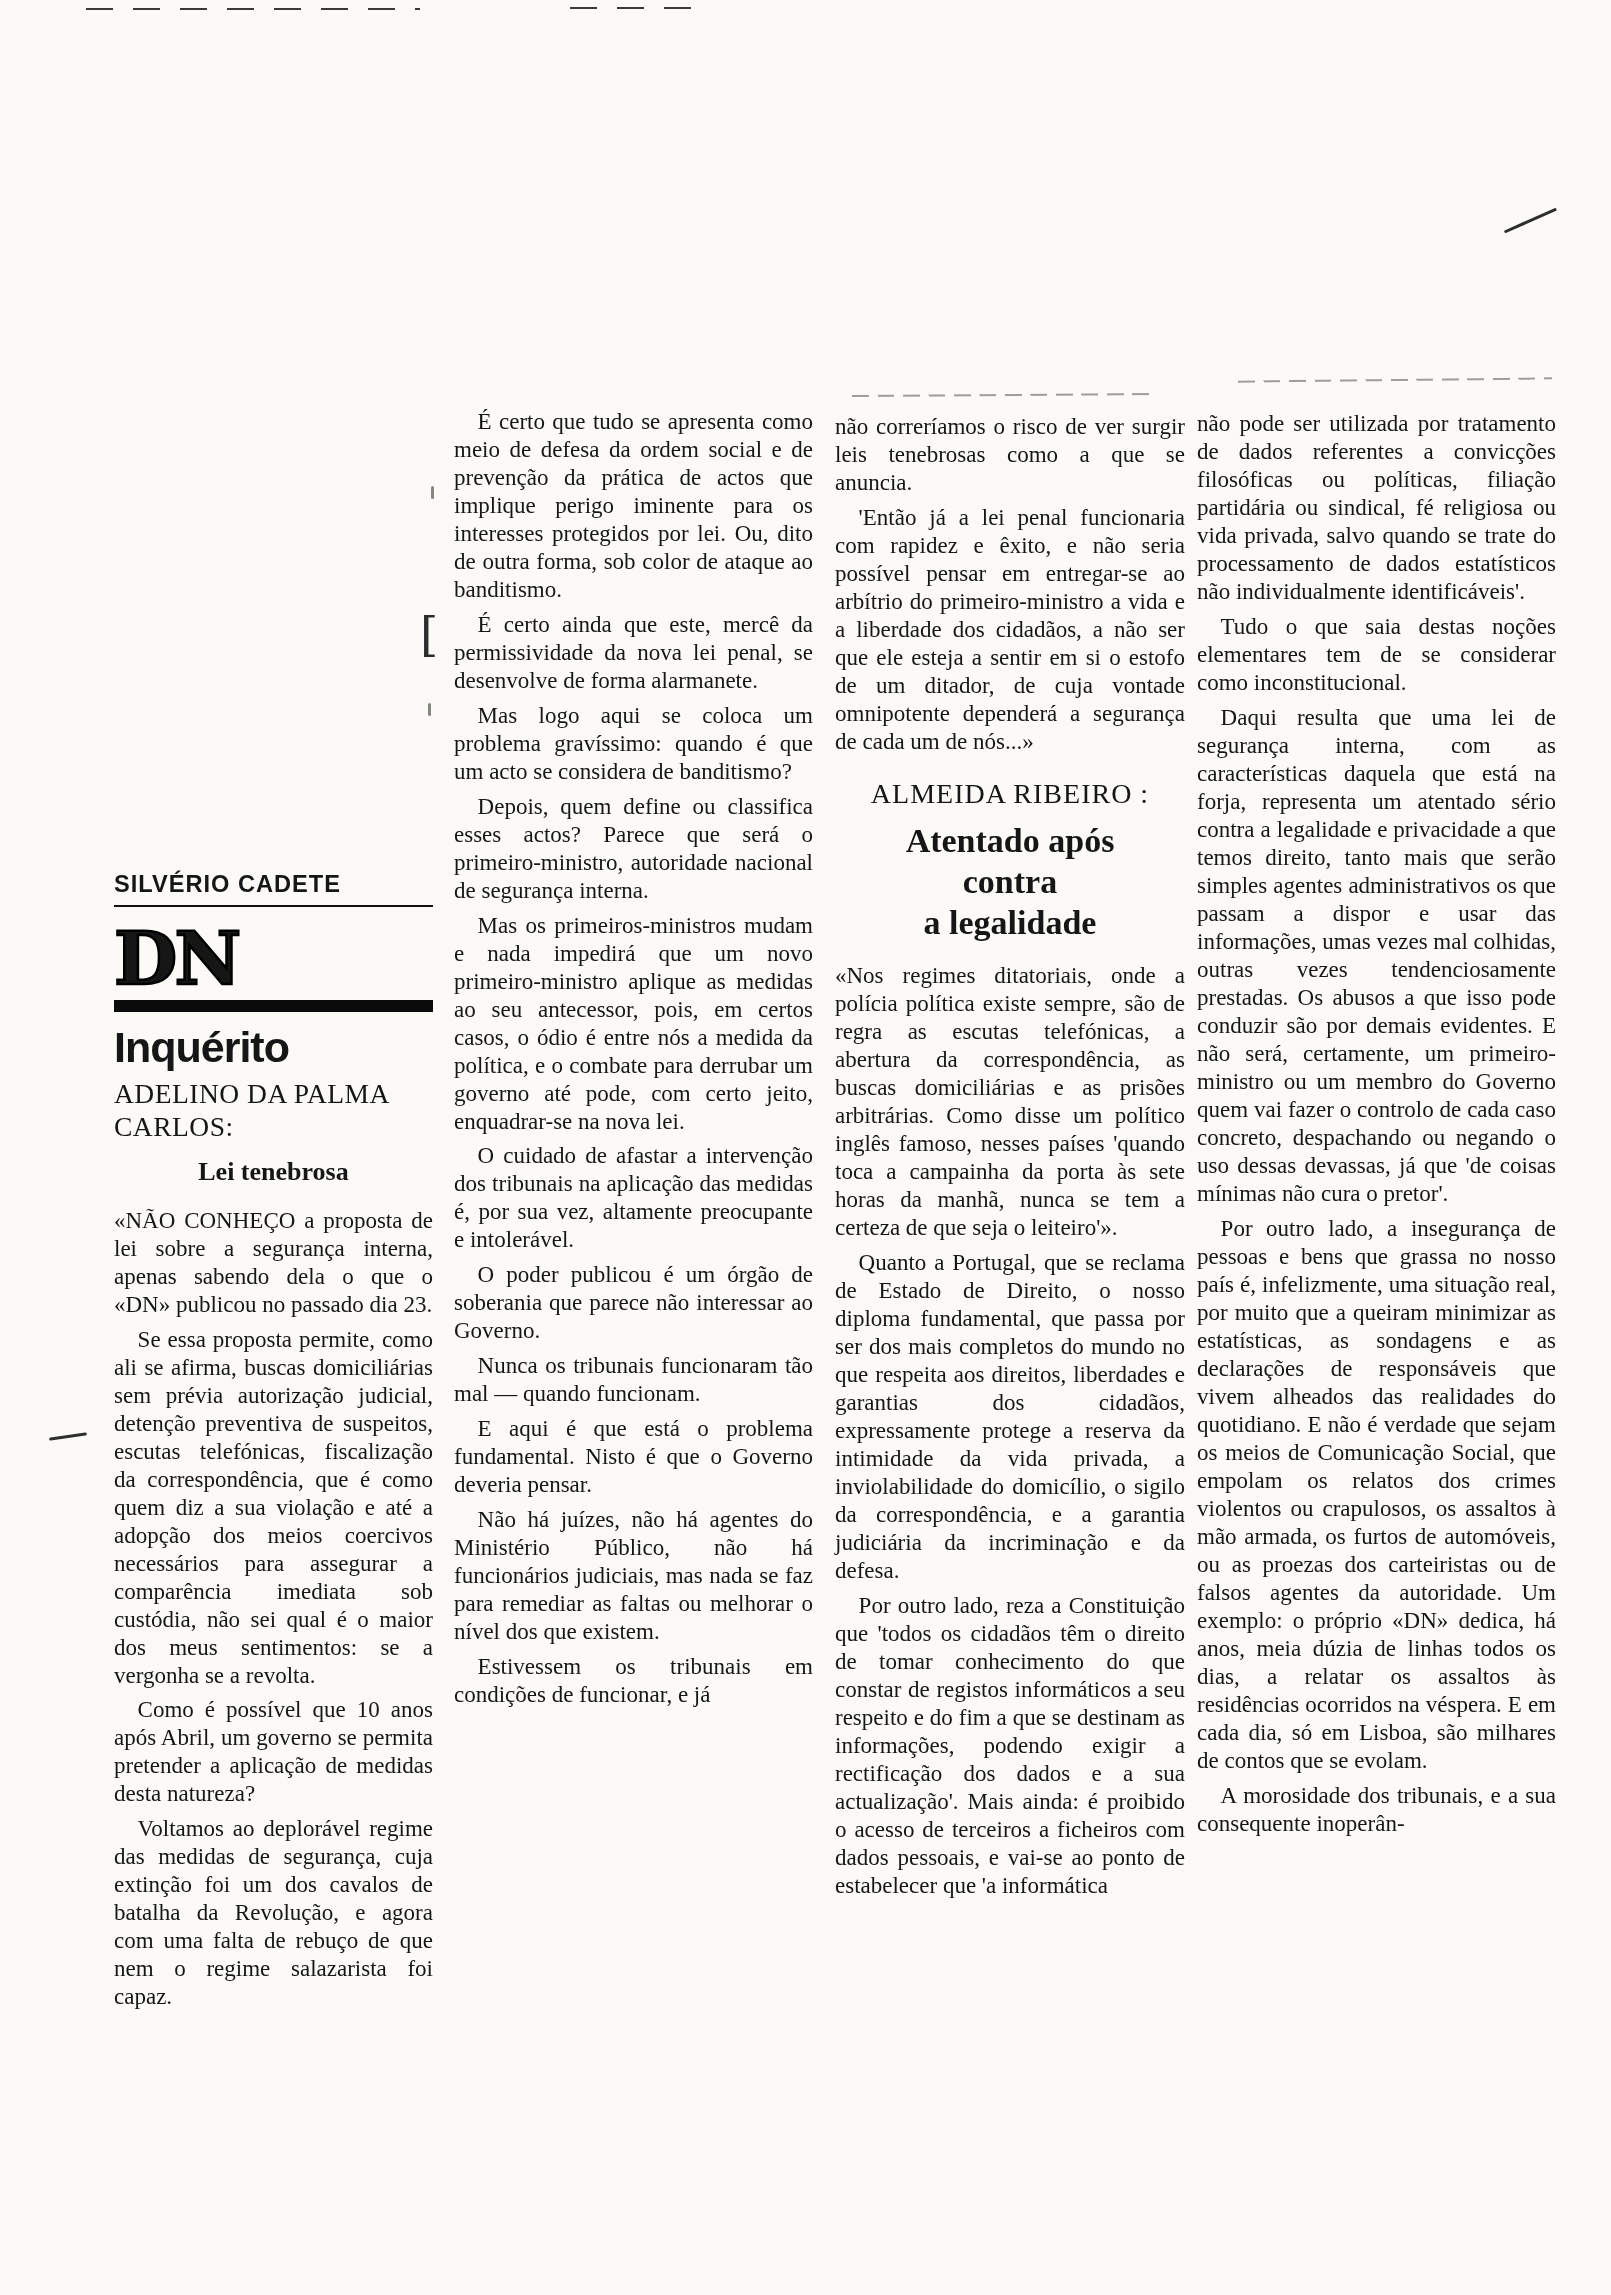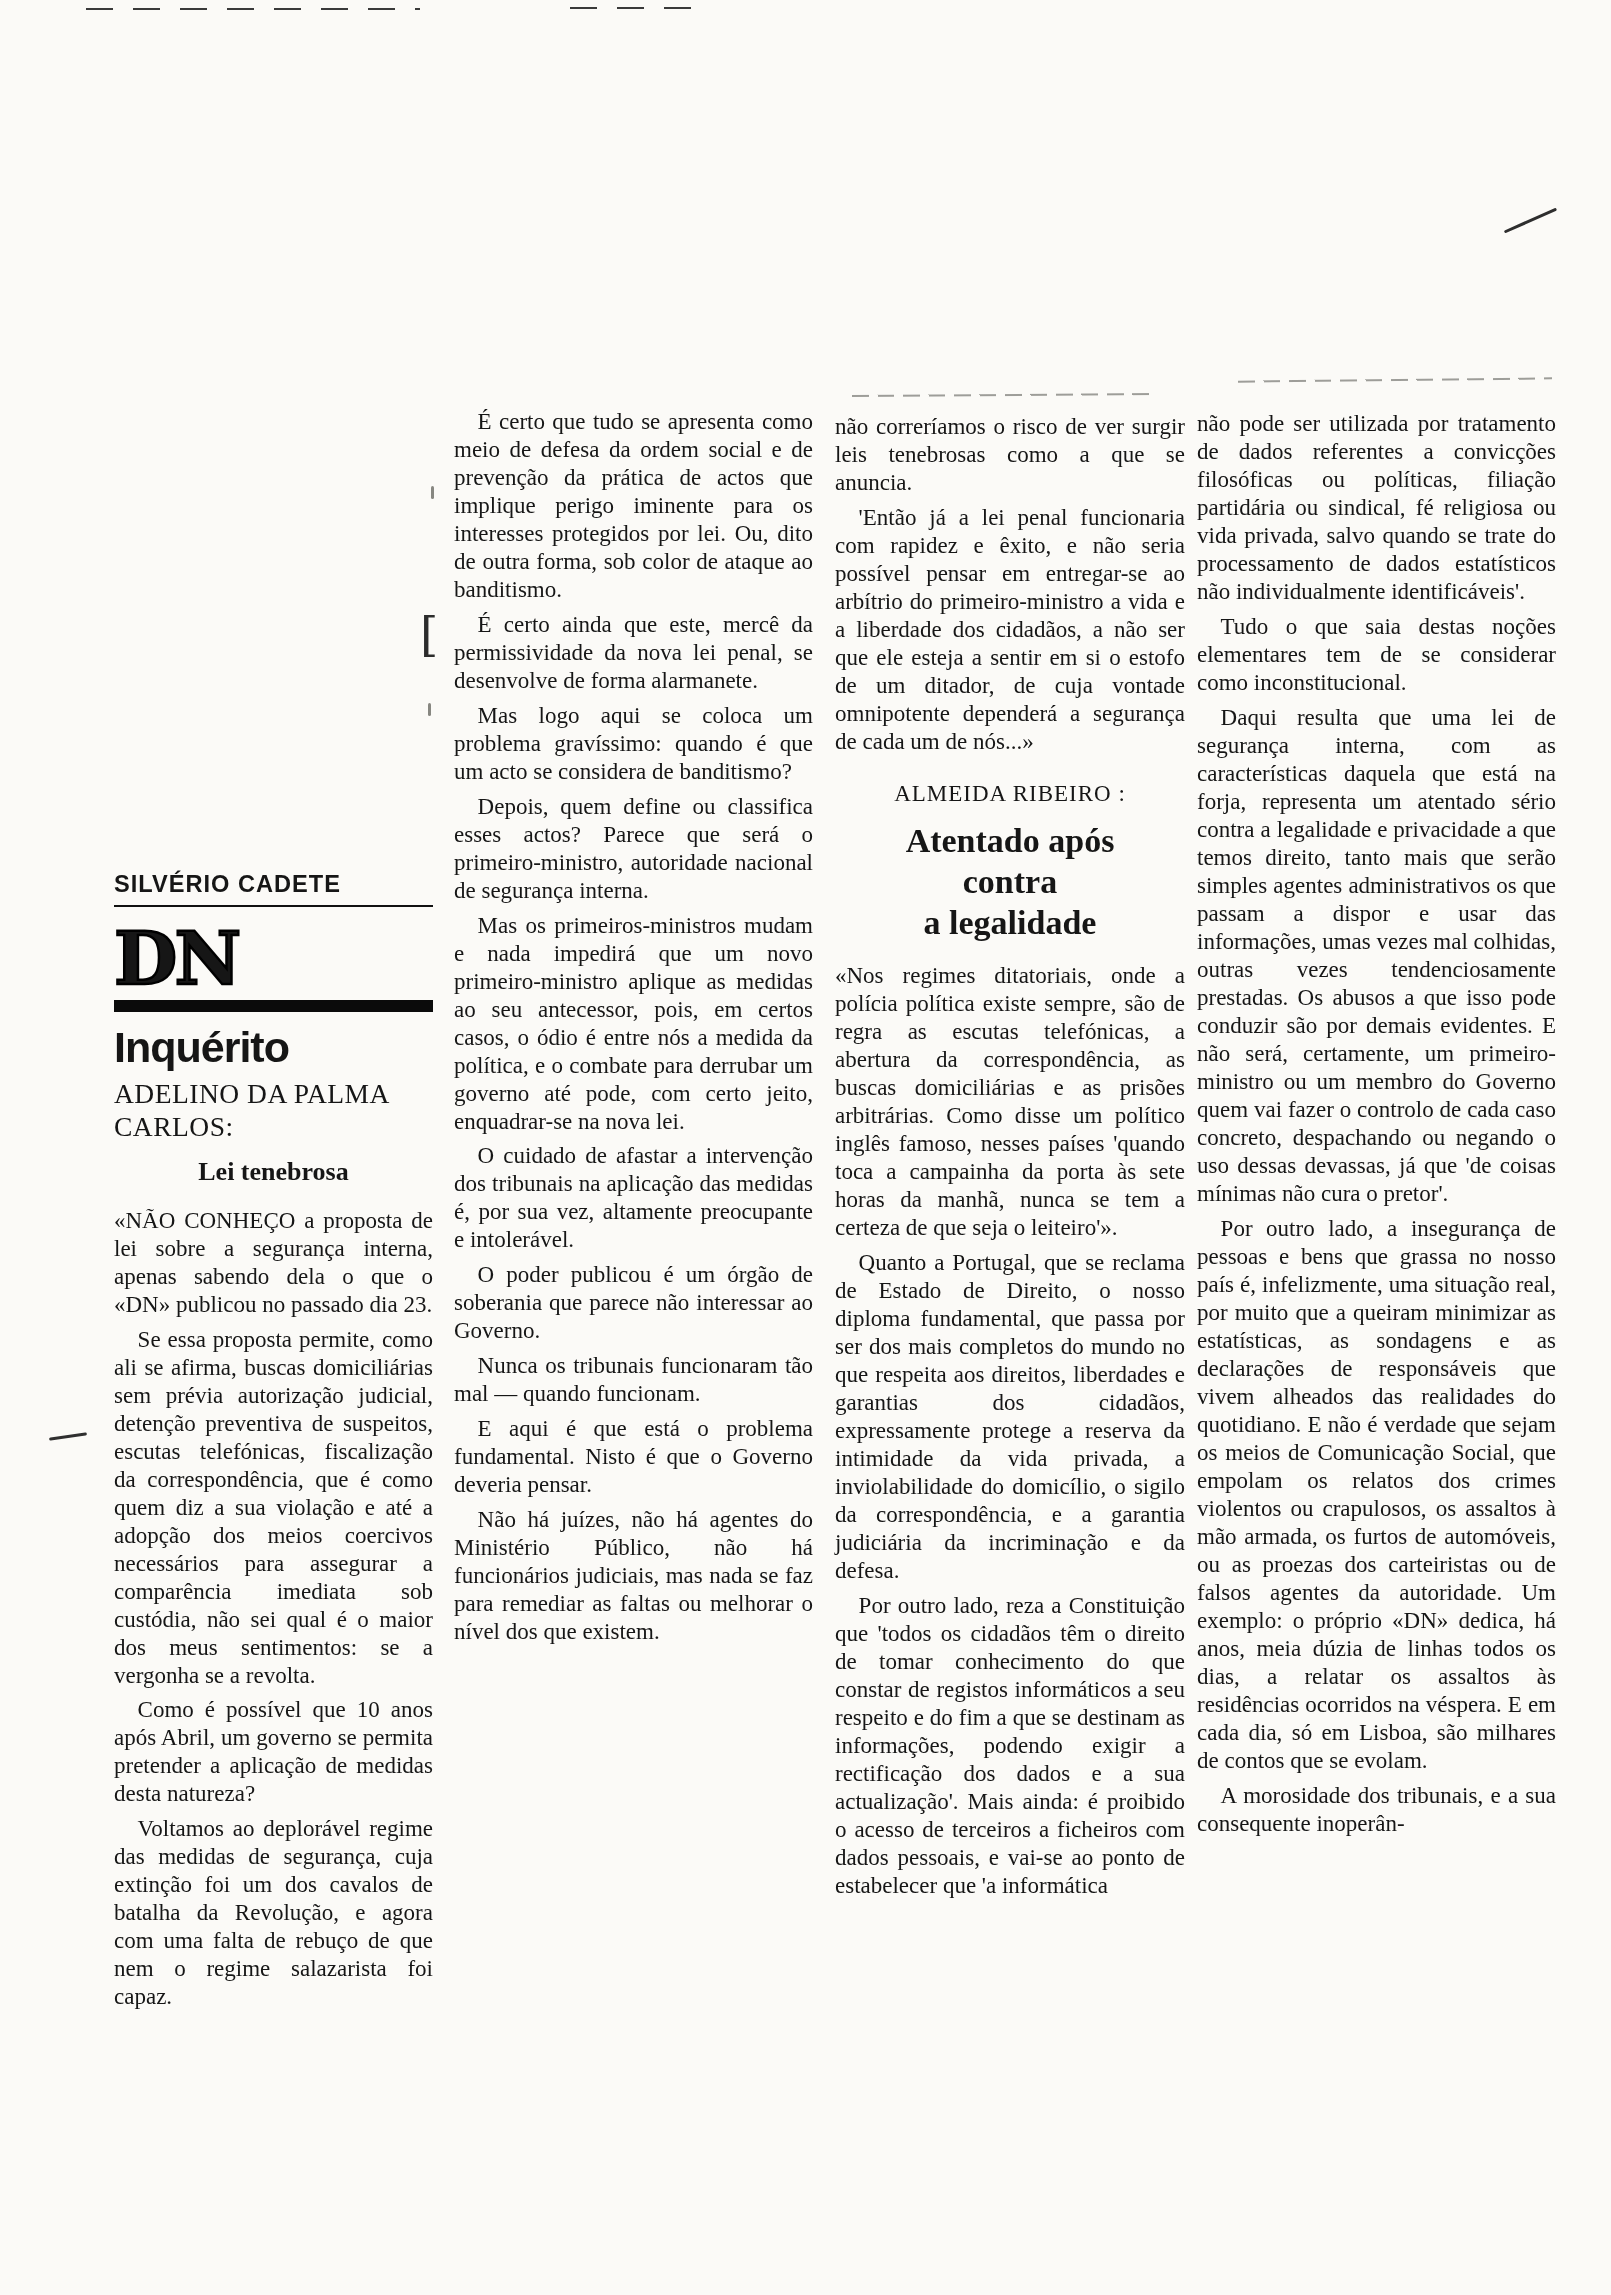--- a/index.html
+++ b/index.html
@@ -36,21 +36,21 @@
     font-size:27.5px;line-height:33px;letter-spacing:0.5px;
     font-weight:normal;margin:0 0 9.8px 0;text-align:left;
   }
   .a1-title{
     font-size:26px;line-height:37px;font-weight:bold;
     text-align:center;margin:0 0 16.7px 0;
   }
 
   
   .a2-author{
-    font-size:23px;line-height:34px;letter-spacing:1px;font-weight:normal;
+    font-size:28px;line-height:34px;letter-spacing:1px;font-weight:normal;
     text-align:center;margin:21.6px 0 8.8px 0;
   }
   .a2-title{
     font-size:34px;line-height:41px;font-weight:bold;
     text-align:center;margin:0 0 18.7px 0;
   }
   .a2-title span{display:block;}
 
   
   .artifact{position:absolute;}
@@ -99,20 +99,21 @@
     <p>É certo que tudo se apresenta como meio de defesa da ordem social e de prevenção da prática de actos que implique perigo iminente para os interesses protegidos por lei. Ou, dito de outra forma, sob color de ataque ao banditismo.</p>
     <p>É certo ainda que este, mercê da permissividade da nova lei penal, se desenvolve de forma alarmanete.</p>
     <p>Mas logo aqui se coloca um problema gravíssimo: quando é que um acto se considera de banditismo?</p>
     <p>Depois, quem define ou classifica esses actos? Parece que será o primeiro-ministro, autoridade nacional de segurança interna.</p>
     <p>Mas os primeiros-ministros mudam e nada impedirá que um novo primeiro-ministro aplique as medidas ao seu antecessor, pois, em certos casos, o ódio é entre nós a medida da política, e o combate para derrubar um governo até pode, com certo jeito, enquadrar-se na nova lei.</p>
     <p>O cuidado de afastar a intervenção dos tribunais na aplicação das medidas é, por sua vez, altamente preocupante e intolerável.</p>
     <p>O poder publicou é um órgão de soberania que parece não interessar ao Governo.</p>
     <p>Nunca os tribunais funcionaram tão mal — quando funcionam.</p>
     <p>E aqui é que está o problema fundamental. Nisto é que o Governo deveria pensar.</p>
     <p>Não há juízes, não há agentes do Ministério Público, não há funcionários judiciais, mas nada se faz para remediar as faltas ou melhorar o nível dos que existem.</p>
+    <p>Estivessem os tribunais em condições de funcionar, e já</p>
   </section>
 
   <section class="col" style="left:835px;top:413px;width:350px;">
     <p class="noindent">não correríamos o risco de ver surgir leis tenebrosas como a que se anuncia.</p>
     <p>'Então já a lei penal funcionaria com rapidez e êxito, e não seria possível pensar em entregar-se ao arbítrio do primeiro-ministro a vida e a liberdade dos cidadãos, a não ser que ele esteja a sentir em si o estofo de um ditador, de cuja vontade omnipotente dependerá a segurança de cada um de nós...»</p>
     <h2 class="a2-author">ALMEIDA RIBEIRO :</h2>
     <h3 class="a2-title">
       <span>Atentado após</span>
       <span>contra</span>
       <span>a legalidade</span>

